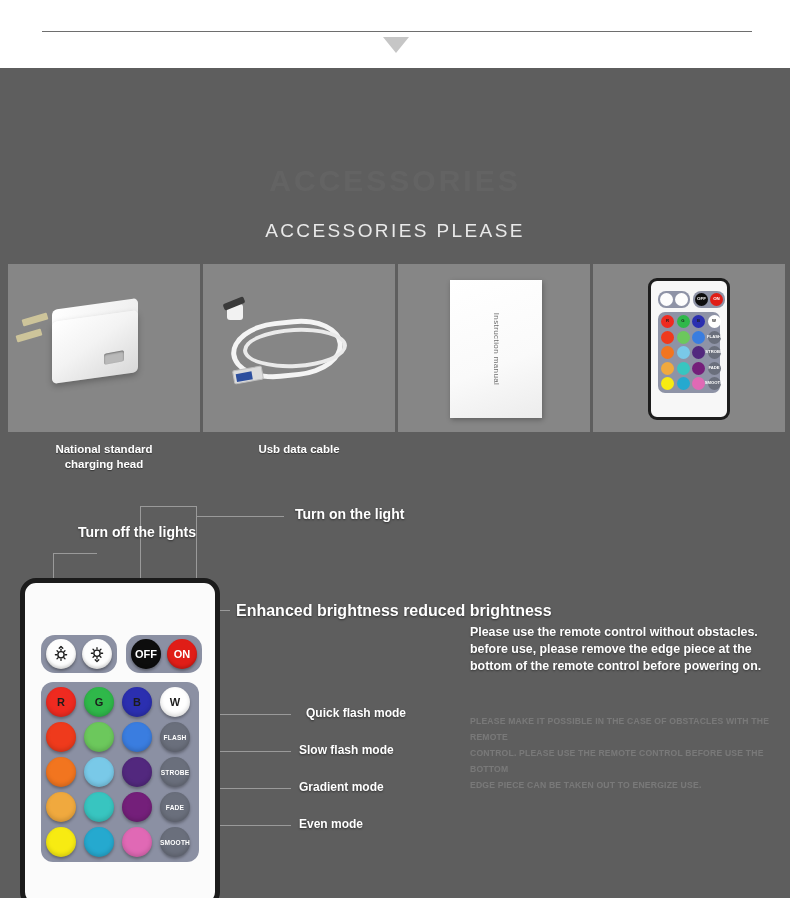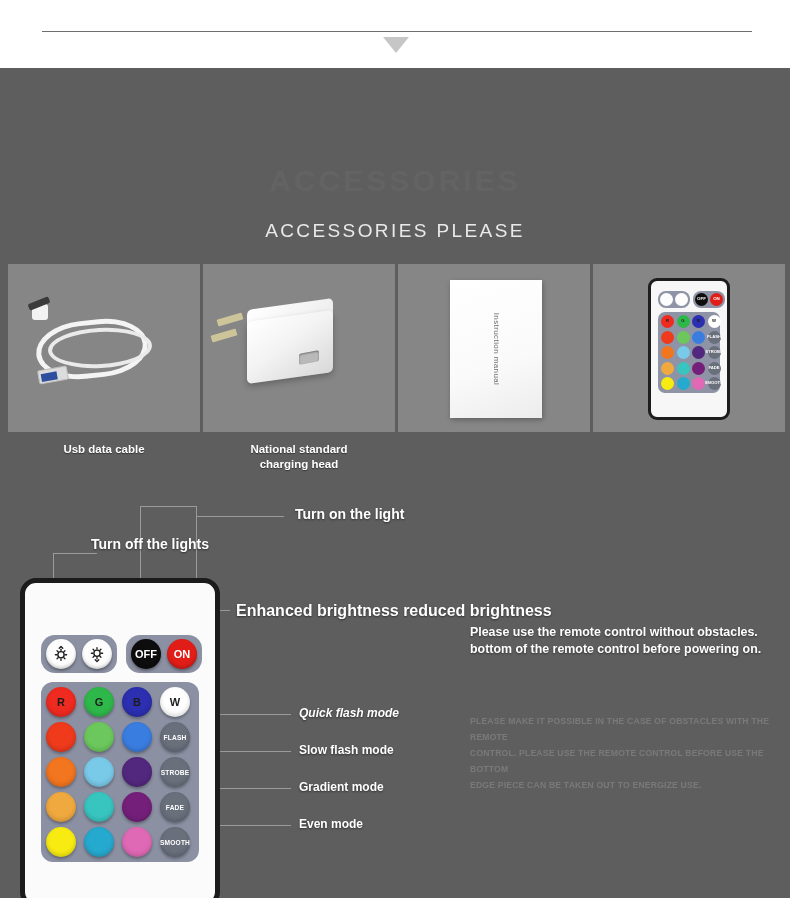--- a/index.html
+++ b/index.html
@@ -367,42 +367,42 @@
 
 <div class="panel">
 
   <div class="watermark">ACCESSORIES</div>
   <div class="section-title">ACCESSORIES PLEASE</div>
 
   <div class="cards">
 
     <div class="card">
       <div class="card-photo">
+        <div class="prong p1"></div>
+        <div class="prong p2"></div>
+        <div class="charger-top"></div>
+        <div class="charger"></div>
+        <div class="usb-port"></div>
+      </div>
+      <div class="card-caption">
+        <div>National standard</div>
+        <div>charging head</div>
+      </div>
+    </div>
+
+    <div class="card">
+      <div class="card-photo">
         <div class="cable-loop"></div>
         <div class="cable-loop2"></div>
         <div class="dc-barrel"></div>
         <div class="dc-tip"></div>
         <div class="usb-head"></div>
       </div>
       <div class="card-caption">
         <div>Usb data cable</div>
-      </div>
-    </div>
-
-    <div class="card">
-      <div class="card-photo">
-        <div class="prong p1"></div>
-        <div class="prong p2"></div>
-        <div class="charger-top"></div>
-        <div class="charger"></div>
-        <div class="usb-port"></div>
-      </div>
-      <div class="card-caption">
-        <div>National standard</div>
-        <div>charging head</div>
       </div>
     </div>
 
     <div class="card">
       <div class="card-photo">
         <div class="manual-sheet">
           <div class="manual-text">Instruction manual</div>
         </div>
       </div>
     </div>
@@ -458,25 +458,25 @@
     <div class="lead v" style="left:53px;  top:65px;  height:85px;"></div>
     <div class="lead v" style="left:97px;  top:90px;  height:60px;"></div>
     <div class="lead h" style="left:53px;  top:65px;  width:44px;"></div>
     <div class="lead h" style="left:97px;  top:122px; width:133px;"></div>
 
     <div class="lead h" style="left:213px; top:226px; width:78px;"></div>
     <div class="lead h" style="left:213px; top:263px; width:78px;"></div>
     <div class="lead h" style="left:213px; top:300px; width:78px;"></div>
     <div class="lead h" style="left:213px; top:337px; width:78px;"></div>
 
-    <div class="alabel big" style="left:91px;  top:36px;margin-top:12px;">Turn off the lights</div>
+    <div class="alabel big" style="left:78px;  top:36px;">Turn off the lights</div>
     <div class="alabel big" style="left:295px; top:18px;">Turn on the light</div>
     <div class="alabel mid" style="left:236px; top:114px;">Enhanced brightness reduced brightness</div>
 
-    <div class="alabel sm" style="left:299px; top:218px;font-style:italic;">Quick flash mode</div>
+    <div class="alabel sm" style="left:306px; top:218px;">Quick flash mode</div>
     <div class="alabel sm" style="left:299px; top:255px;">Slow flash mode</div>
     <div class="alabel sm" style="left:299px; top:292px;">Gradient mode</div>
     <div class="alabel sm" style="left:299px; top:329px;">Even mode</div>
 
     <div class="big-remote">
       <div class="br-toprow">
         <div class="br-group">
           <div class="br-circle white">
             <svg class="sun-glyph" viewBox="0 0 24 24">
               <circle cx="12" cy="13" r="4.2" fill="none" stroke="#1a1a1a" stroke-width="1.8"></circle>
@@ -537,20 +537,21 @@
           <div class="br-cell" style="background: rgb(37, 169, 207);"></div>
           <div class="br-cell" style="background: rgb(224, 105, 181);"></div>
           <div class="br-cell mode" style="background: rgb(106, 111, 124);">SMOOTH</div>
         </div>
     </div>
 
   </div>
 
   <div class="notice">
     <div>Please use the remote control without obstacles.</div>
+    <div>before use, please remove the edge piece at the</div>
     <div>bottom of the remote control before powering on.</div>
   </div>
 
   <div class="notice-faint">
     <div>PLEASE MAKE IT POSSIBLE IN THE CASE OF OBSTACLES WITH THE REMOTE</div>
     <div>CONTROL. PLEASE USE THE REMOTE CONTROL BEFORE USE THE BOTTOM</div>
     <div>EDGE PIECE CAN BE TAKEN OUT TO ENERGIZE USE.</div>
   </div>
 
 </div>

